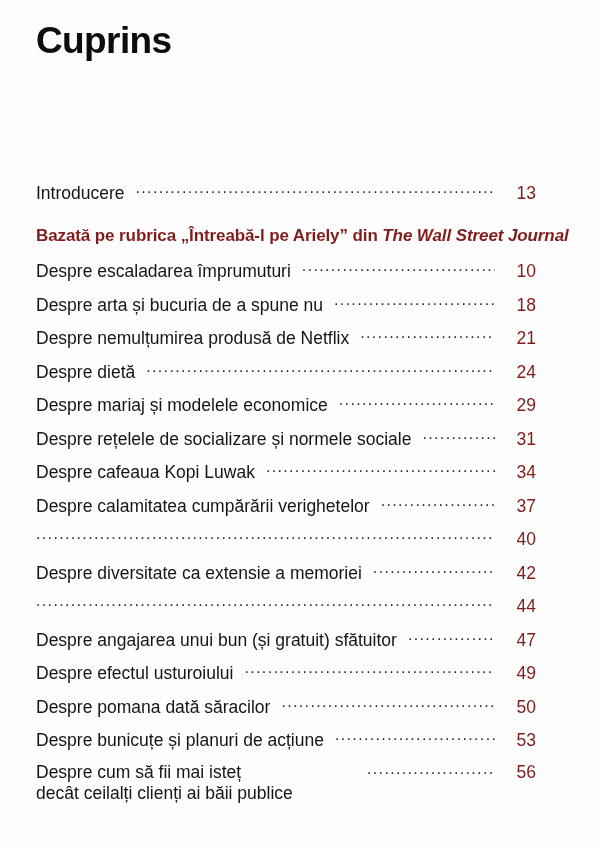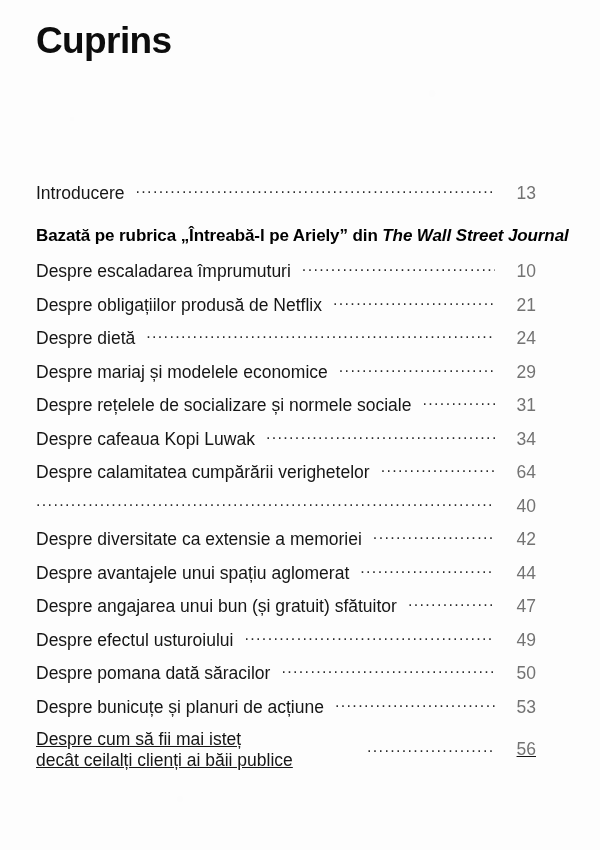--- a/index.html
+++ b/index.html
@@ -80,42 +80,41 @@
     letter-spacing: 1.35px;
     color: #2a2a2a;
     white-space: nowrap;
     overflow: hidden;
   }
 
   .page-num {
     flex: 0 0 34px;
     text-align: right;
     font-size: 17.5px;
-    color: #737373;
+    color: #7f1d1d;
   }
 
   
   .section-head {
     font-size: 17px;
     font-weight: bold;
     line-height: 20px;
-    color: #000000;
+    color: #7f1d1d;
     letter-spacing: -0.1px;
     margin-bottom: 14px;
     white-space: nowrap;
   }
   .section-head .ital {
     font-style: italic;
     font-weight: bold;
   }
 
   
   .toc-row.multiline {
-    align-items: center;
-    text-decoration: underline;
+    align-items: flex-start;
   }
   .toc-row.multiline .entry-text {
     white-space: normal;
     line-height: 21px;
     width: 320px;
     flex: 0 0 auto;
   }
   .toc-row.multiline .leader {
     margin-bottom: 1px;
   }
@@ -155,21 +154,26 @@
       <span>Bazată pe rubrica „Întreabă-l pe Ariely” din </span><span class="ital">The Wall Street Journal</span>
     </div>
 
     <div id="entries-container">
         <div class="toc-row">
           <span class="entry-text">Despre escaladarea împrumuturi</span>
           <span class="leader"></span>
           <span class="page-num">10</span>
         </div>
         <div class="toc-row">
-          <span class="entry-text">Despre obligațiilor produsă de Netflix</span>
+          <span class="entry-text">Despre arta și bucuria de a spune nu</span>
+          <span class="leader"></span>
+          <span class="page-num">18</span>
+        </div>
+        <div class="toc-row">
+          <span class="entry-text">Despre nemulțumirea produsă de Netflix</span>
           <span class="leader"></span>
           <span class="page-num">21</span>
         </div>
         <div class="toc-row">
           <span class="entry-text">Despre dietă</span>
           <span class="leader"></span>
           <span class="page-num">24</span>
         </div>
         <div class="toc-row">
           <span class="entry-text">Despre mariaj și modelele economice</span>
@@ -182,33 +186,32 @@
           <span class="page-num">31</span>
         </div>
         <div class="toc-row">
           <span class="entry-text">Despre cafeaua Kopi Luwak</span>
           <span class="leader"></span>
           <span class="page-num">34</span>
         </div>
         <div class="toc-row">
           <span class="entry-text">Despre calamitatea cumpărării verighetelor</span>
           <span class="leader"></span>
-          <span class="page-num">64</span>
+          <span class="page-num">37</span>
         </div>
         <div class="toc-row">
           <span class="leader"></span>
           <span class="page-num">40</span>
         </div>
         <div class="toc-row">
           <span class="entry-text">Despre diversitate ca extensie a memoriei</span>
           <span class="leader"></span>
           <span class="page-num">42</span>
         </div>
         <div class="toc-row">
-          <span class="entry-text">Despre avantajele unui spațiu aglomerat</span>
           <span class="leader"></span>
           <span class="page-num">44</span>
         </div>
         <div class="toc-row">
           <span class="entry-text">Despre angajarea unui bun (și gratuit) sfătuitor</span>
           <span class="leader"></span>
           <span class="page-num">47</span>
         </div>
         <div class="toc-row">
           <span class="entry-text">Despre efectul usturoiului</span>

